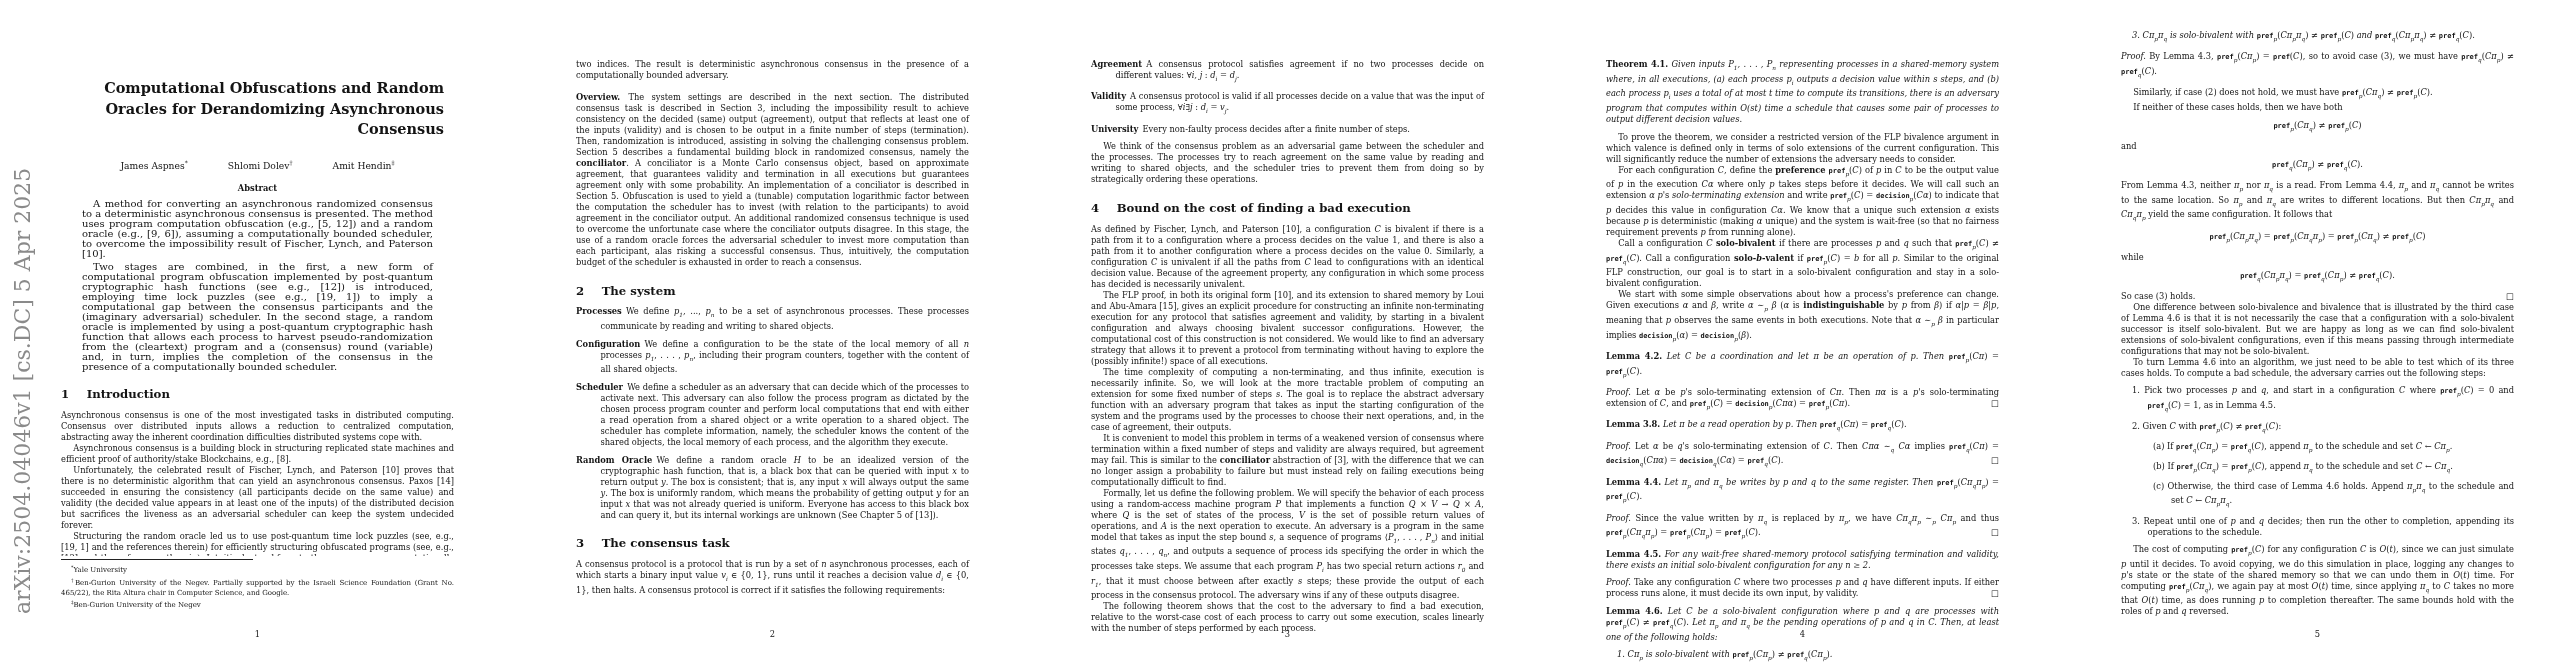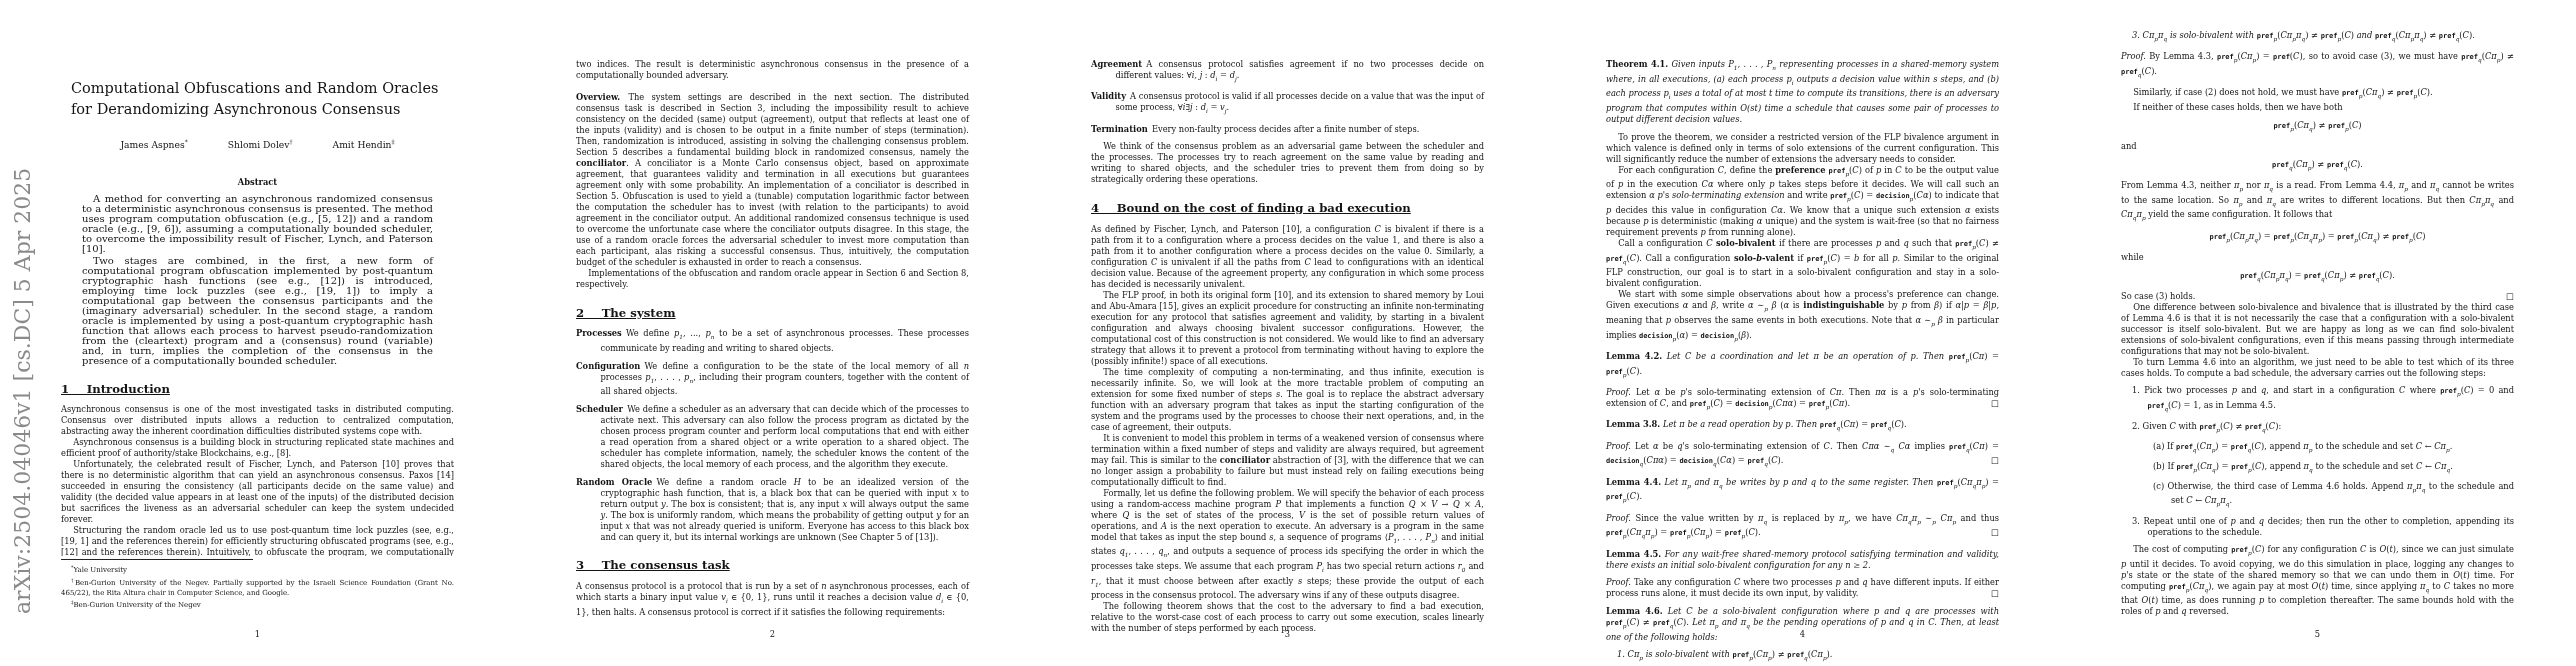--- a/index.html
+++ b/index.html
@@ -12,36 +12,36 @@
 
   
   .banner {
     position:absolute; top:614px; left:10px;
     transform:rotate(-90deg); transform-origin:0 0;
     font-size:22px; color:#8a8a8a; white-space:nowrap;
     font-family:"DejaVu Serif", serif;
   }
 
   
-  .title { margin:78px 10px 0; text-align:left; font-size:14.5px; line-height:20.6px; }
+  .title { margin:78px 10px 0; text-align:right; font-size:14.5px; line-height:20.6px;font-weight:bold; }
   .authors { display:flex; justify-content:center; gap:40px; margin-top:19px; font-size:9.2px; }
   .amark { font-size:6.1px; }
 
   .body { font-size:8.3px; line-height:11px; }
-  .p1 .body { margin-top:27px; line-height:11px; }
+  .p1 .body { margin-top:12px; line-height:11px; }
   .p2 .body, .p3 .body, .p4 .body { margin-top:59px; }
   .p5 .body { margin-top:30px; }
 
   .blk { text-align:justify; }
   .blk::after { content:""; display:block; clear:both; }
 
   .blk.absh { text-align:center; font-weight:bold; font-size:8.3px; margin-bottom:5.6px; }
   .blk.absp { font-size:10px; line-height:10px; margin:2.2px 21px 0; text-indent:11px; }
 
-  .blk.sec { font-weight:bold; font-size:11.7px; line-height:14.5px; margin:15.6px 0 8.3px; text-align:left;text-decoration:underline; }
+  .blk.sec { font-weight:bold; font-size:11.7px; line-height:14.5px; margin:15.6px 0 8.3px; text-align:left; }
 
   .blk.p  { text-indent:12.2px; }
   .blk.p0 { }
   .blk.pb { margin-top:11px; }
 
   .blk.def   { margin:6.7px 0; padding-left:24.5px; text-indent:-24.5px; }
   .blk.thm   { margin:6.7px 0; }
   .blk.proof { margin:6.7px 0; }
   .blk.eq    { margin:6.7px 0; text-align:center; }
   .blk.plain { margin:6.7px 0; text-align:left; }
@@ -89,37 +89,36 @@
         <div class="blk fn"><sup>†</sup>Ben-Gurion University of the Negev.  Partially supported by the Israeli Science Foundation (Grant No. 465/22), the Rita Altura chair in Computer Science, and Google.</div>
         <div class="blk fn"><sup>‡</sup>Ben-Gurion University of the Negev</div>
       </div>
     <div class="page-num">1</div>
   </div>
 
   <div class="page p2">
     <div class="body">
         <div class="blk p0">two indices. The result is deterministic asynchronous consensus in the presence of a computationally bounded adversary.</div>
         <div class="blk pb"><b>Overview.</b> The system settings are described in the next section. The distributed consensus task is described in Section 3, including the impossibility result to achieve consistency on the decided (same) output (agreement), output that reflects at least one of the inputs (validity) and is chosen to be output in a finite number of steps (termination). Then, randomization is introduced, assisting in solving the challenging consensus problem. Section 5 describes a fundamental building block in randomized consensus, namely the <b>conciliator</b>. A conciliator is a Monte Carlo consensus object, based on approximate agreement, that guarantees validity and termination in all executions but guarantees agreement only with some probability. An implementation of a conciliator is described in Section 5. Obfuscation is used to yield a (tunable) computation logarithmic factor between the computation the scheduler has to invest (with relation to the participants) to avoid agreement in the conciliator output. An additional randomized consensus technique is used to overcome the unfortunate case where the conciliator outputs disagree. In this stage, the use of a random oracle forces the adversarial scheduler to invest more computation than each participant, alas risking a successful consensus. Thus, intuitively, the computation budget of the scheduler is exhausted in order to reach a consensus.</div>
-        <div class="blk p">Implementations of the obfuscation and random oracle appear in Section 6 and Section 8, respectively.</div>
         <div class="blk sec">2  The system</div>
         <div class="blk def"><b>Processes</b> We define <i>p</i><sub>1</sub>, ..., <i>p</i><sub>n</sub> to be a set of asynchronous processes. These processes communicate by reading and writing to shared objects.</div>
         <div class="blk def"><b>Configuration</b> We define a configuration to be the state of the local memory of all <i>n</i> processes <i>p</i><sub>1</sub>, . . . , <i>p</i><sub>n</sub>, including their program counters, together with the content of all shared objects.</div>
         <div class="blk def"><b>Scheduler</b> We define a scheduler as an adversary that can decide which of the processes to activate next. This adversary can also follow the process program as dictated by the chosen process program counter and perform local computations that end with either a read operation from a shared object or a write operation to a shared object. The scheduler has complete information, namely, the scheduler knows the content of the shared objects, the local memory of each process, and the algorithm they execute.</div>
         <div class="blk def"><b>Random Oracle</b> We define a random oracle <i>H</i> to be an idealized version of the cryptographic hash function, that is, a black box that can be queried with input <i>x</i> to return output <i>y</i>. The box is consistent; that is, any input <i>x</i> will always output the same <i>y</i>. The box is uniformly random, which means the probability of getting output <i>y</i> for an input <i>x</i> that was not already queried is uniform. Everyone has access to this black box and can query it, but its internal workings are unknown (See Chapter 5 of [13]).</div>
         <div class="blk sec">3  The consensus task</div>
         <div class="blk p0">A consensus protocol is a protocol that is run by a set of <i>n</i> asynchronous processes, each of which starts a binary input value <i>v</i><sub>i</sub> ∈ {0, 1}, runs until it reaches a decision value <i>d</i><sub>i</sub> ∈ {0, 1}, then halts. A consensus protocol is correct if it satisfies the following requirements:</div>
       </div>
     <div class="page-num">2</div>
   </div>
 
   <div class="page p3">
     <div class="body">
         <div class="blk def"><b>Agreement</b> A consensus protocol satisfies agreement if no two processes decide on different values: ∀<i>i, j</i> : <i>d</i><sub>i</sub> = <i>d</i><sub>j</sub>.</div>
         <div class="blk def"><b>Validity</b> A consensus protocol is valid if all processes decide on a value that was the input of some process, ∀<i>i</i>∃<i>j</i> : <i>d</i><sub>i</sub> = <i>v</i><sub>j</sub>.</div>
-        <div class="blk def"><b>Termination</b> Every non-faulty process decides after a finite number of steps.</div>
+        <div class="blk def"><b>University</b> Every non-faulty process decides after a finite number of steps.</div>
         <div class="blk p">We think of the consensus problem as an adversarial game between the scheduler and the processes. The processes try to reach agreement on the same value by reading and writing to shared objects, and the scheduler tries to prevent them from doing so by strategically ordering these operations.</div>
         <div class="blk sec">4  Bound on the cost of finding a bad execution</div>
         <div class="blk p0">As defined by Fischer, Lynch, and Paterson [10], a configuration <i>C</i> is bivalent if there is a path from it to a configuration where a process decides on the value 1, and there is also a path from it to another configuration where a process decides on the value 0. Similarly, a configuration <i>C</i> is univalent if all the paths from <i>C</i> lead to configurations with an identical decision value. Because of the agreement property, any configuration in which some process has decided is necessarily univalent.</div>
         <div class="blk p">The FLP proof, in both its original form [10], and its extension to shared memory by Loui and Abu-Amara [15], gives an explicit procedure for constructing an infinite non-terminating execution for any protocol that satisfies agreement and validity, by starting in a bivalent configuration and always choosing bivalent successor configurations. However, the computational cost of this construction is not considered. We would like to find an adversary strategy that allows it to prevent a protocol from terminating without having to explore the (possibly infinite!) space of all executions.</div>
         <div class="blk p">The time complexity of computing a non-terminating, and thus infinite, execution is necessarily infinite. So, we will look at the more tractable problem of computing an extension for some fixed number of steps <i>s</i>. The goal is to replace the abstract adversary function with an adversary program that takes as input the starting configuration of the system and the programs used by the processes to choose their next operations, and, in the case of agreement, their outputs.</div>
         <div class="blk p">It is convenient to model this problem in terms of a weakened version of consensus where termination within a fixed number of steps and validity are always required, but agreement may fail. This is similar to the <b>conciliator</b> abstraction of [3], with the difference that we can no longer assign a probability to failure but must instead rely on failing executions being computationally difficult to find.</div>
         <div class="blk p">Formally, let us define the following problem. We will specify the behavior of each process using a random-access machine program <i>P</i> that implements a function <i>Q</i> × <i>V</i> → <i>Q</i> × <i>A</i>, where <i>Q</i> is the set of states of the process, <i>V</i> is the set of possible return values of operations, and <i>A</i> is the next operation to execute. An adversary is a program in the same model that takes as input the step bound <i>s</i>, a sequence of programs ⟨<i>P</i><sub>1</sub>, . . . , <i>P</i><sub>n</sub>⟩ and initial states <i>q</i><sub>1</sub>, . . . , <i>q</i><sub>n</sub>, and outputs a sequence of process ids specifying the order in which the processes take steps. We assume that each program <i>P</i><sub>i</sub> has two special return actions <i>r</i><sub>0</sub> and <i>r</i><sub>1</sub>, that it must choose between after exactly <i>s</i> steps; these provide the output of each process in the consensus protocol. The adversary wins if any of these outputs disagree.</div>
         <div class="blk p">The following theorem shows that the cost to the adversary to find a bad execution, relative to the worst-case cost of each process to carry out some execution, scales linearly with the number of steps performed by each process.</div>
       </div>
     <div class="page-num">3</div>

